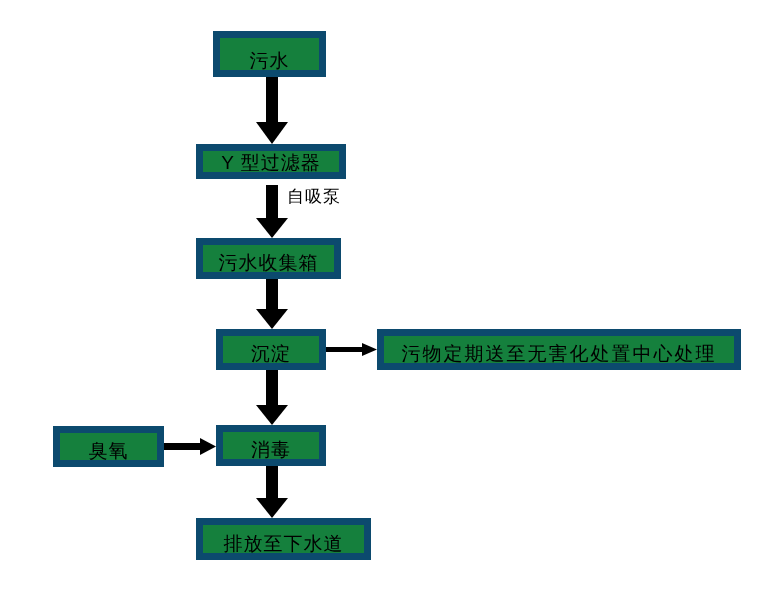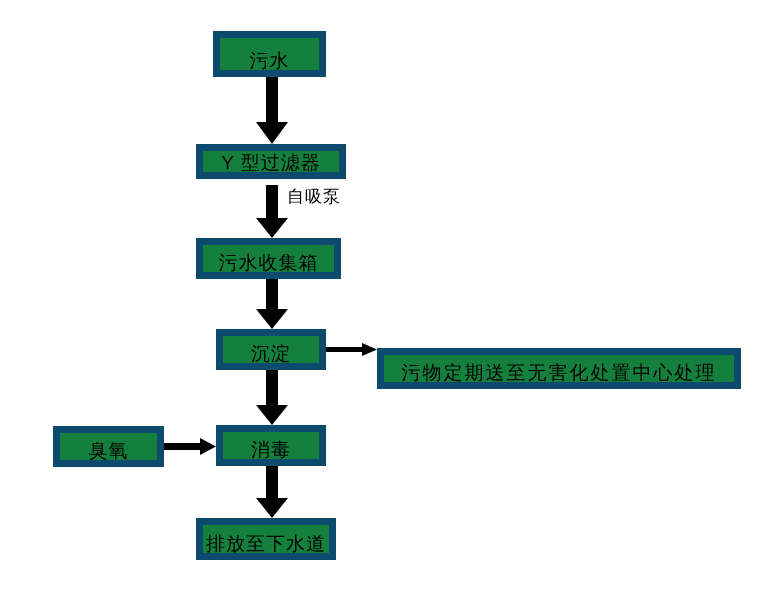--- a/index.html
+++ b/index.html
@@ -72,33 +72,33 @@
   </div>
 
   <div class="node" style="left:216px; top:329px; width:110px; height:41px;">
     <span>沉淀</span>
   </div>
 
   <div class="node" style="left:196px; top:238px; width:145px; height:41px;">
     <span>污水收集箱</span>
   </div>
 
-  <div class="node wide-label" style="left:377px; top:329px; width:364px; height:41px;margin-top:19px;">
+  <div class="node wide-label" style="left:377px; top:329px; width:364px; height:41px;">
     <span>污物定期送至无害化处置中心处理</span>
   </div>
 
   <div class="node" style="left:53px; top:426px; width:111px; height:41px;font-family:Liberation Serif, serif;">
     <span>臭氧</span>
   </div>
 
   <div class="node" style="left:216px; top:425px; width:110px; height:41px;">
     <span>消毒</span>
   </div>
 
-  <div class="node" style="left:196px; top:518px; width:140px; height:42px;">
+  <div class="node" style="left:196px; top:518px; width:175px; height:42px;">
     <span>排放至下水道</span>
   </div>
 
   <div class="edge-label" style="left:287px; top:185px;">
     <span>自吸泵</span>
   </div>
 
   <svg class="arrow-svg" style="left:255px; top:77px;" width="34" height="68" viewBox="0 0 34 68">
     <rect x="11" y="0" width="12" height="48"></rect>
     <polygon points="1,45 33,45 17,67"></polygon>

